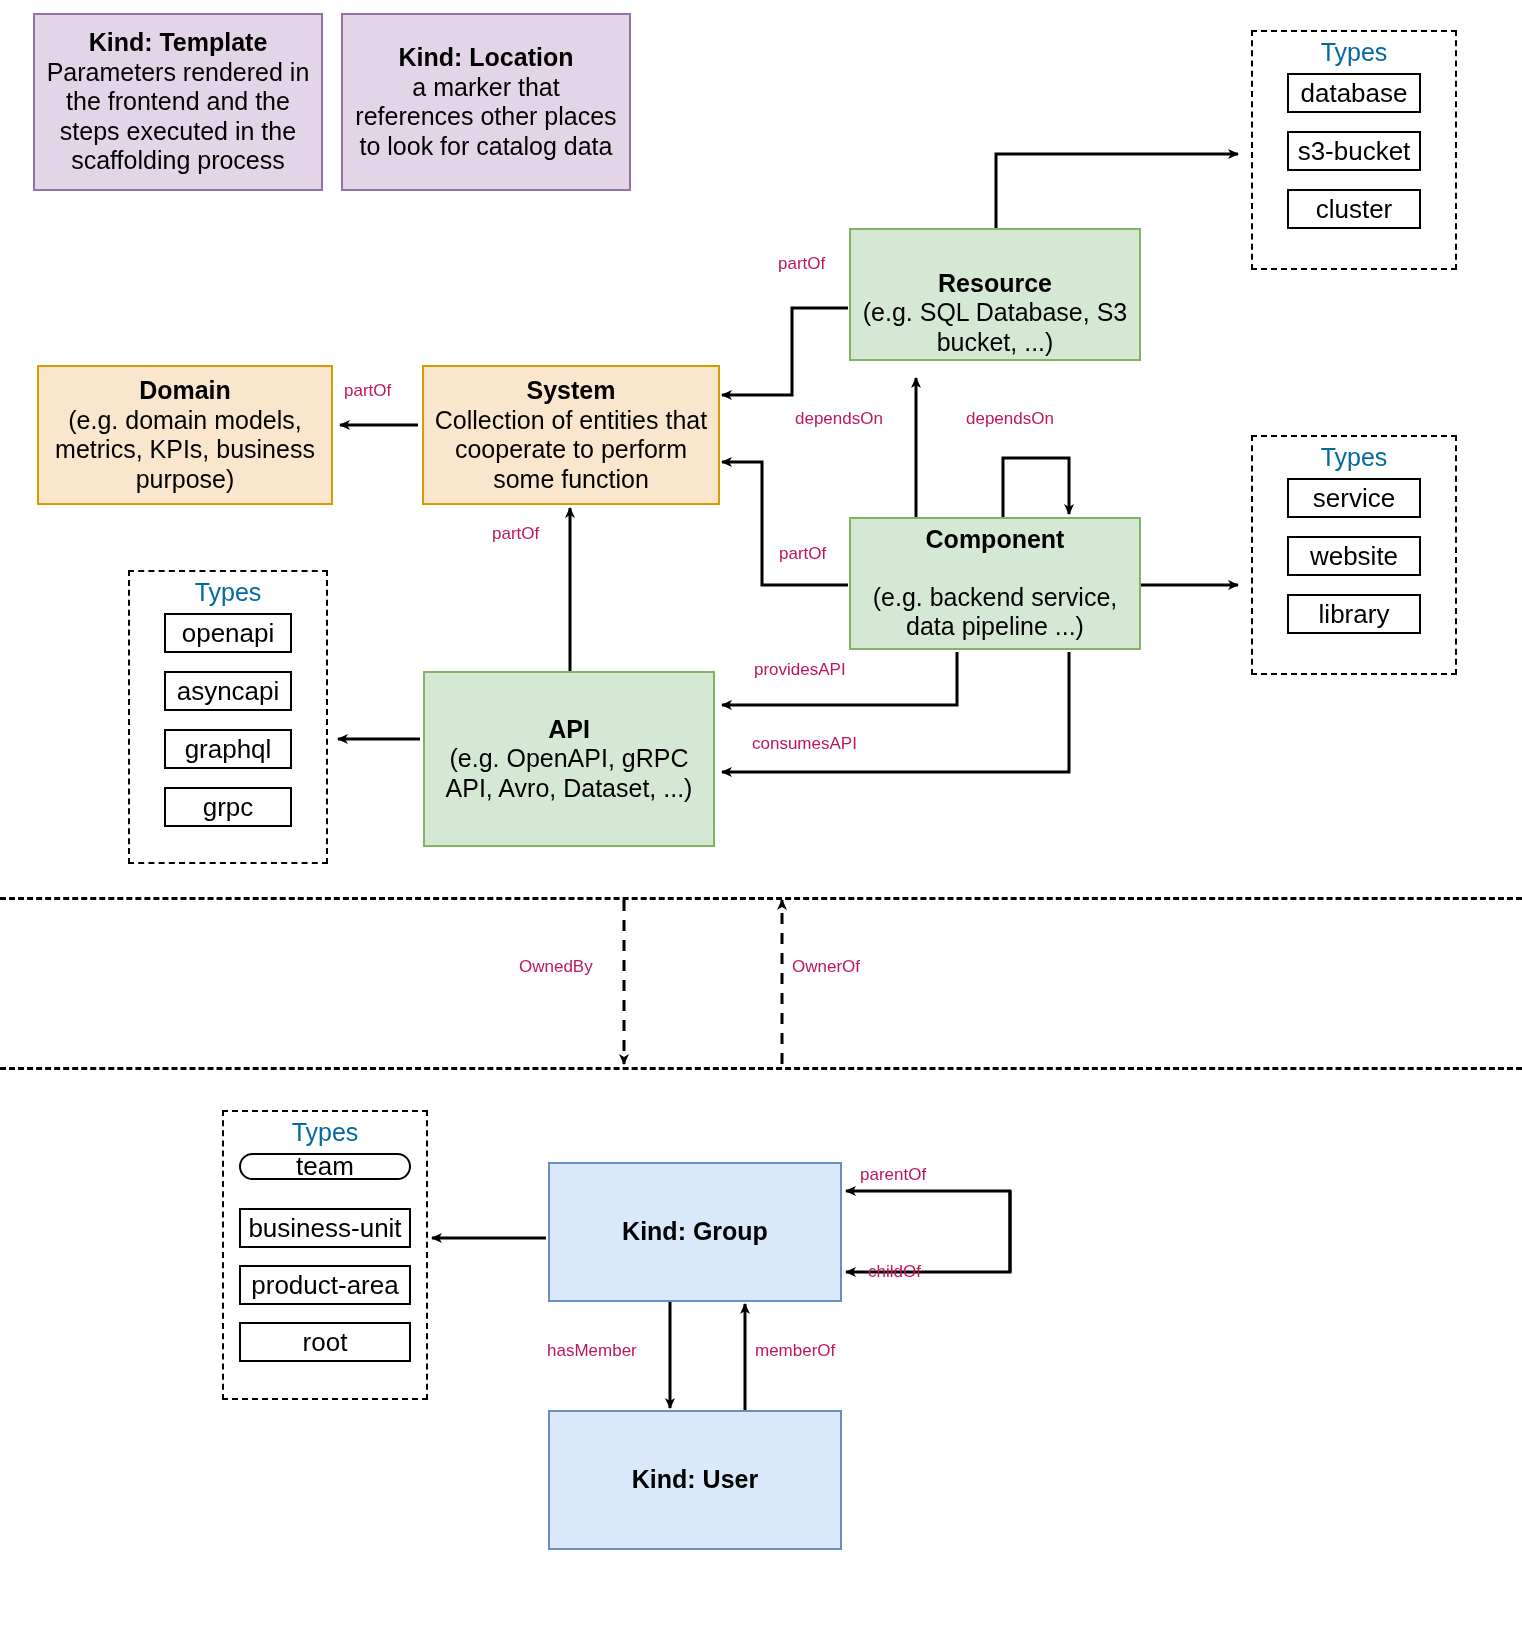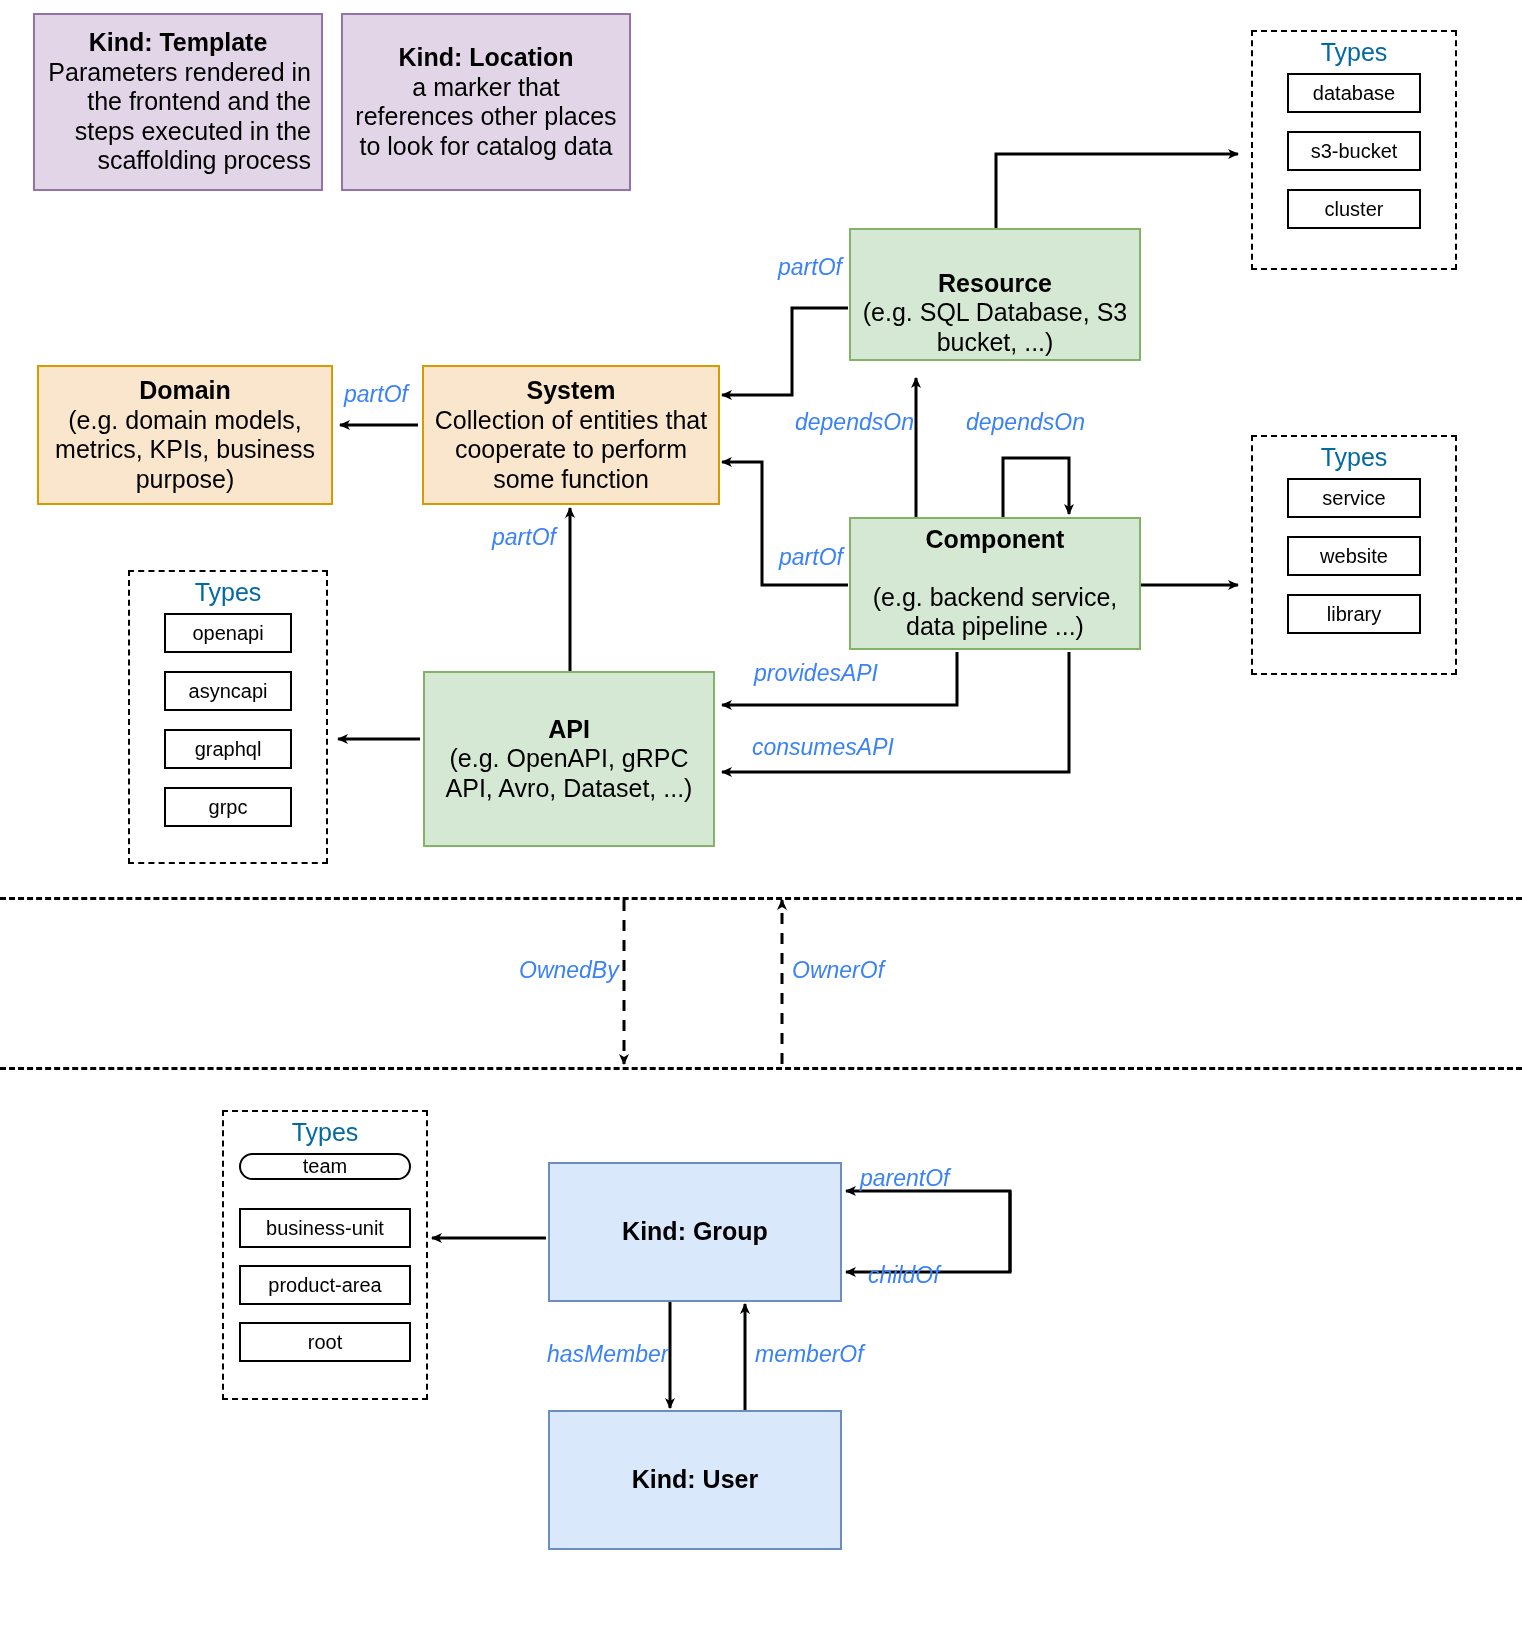--- a/index.html
+++ b/index.html
@@ -72,33 +72,32 @@
     font-size: 25px;
     margin-top: 6px;
     margin-bottom: 6px;
     color: #0369a1;
   }
   .type-chip {
     box-sizing: border-box;
     border: 2px solid #000000;
     background: #ffffff;
     color: #000000;
-    font-size: 20px;
+    font-size: 26px;
     text-align: center;
     display: flex;
     align-items: center;
     justify-content: center;
   }
   .edge-label {
     position: absolute;
-    font-size: 23px;
-    color: #3b82f6;
+    font-size: 17px;
+    color: #be185d;
     white-space: nowrap;
     background: transparent;
-    font-style: italic;
   }
   .sep {
     position: absolute;
     left: 0;
     width: 1522px;
     height: 0;
     border-top: 3px dashed #000000;
   }
 </style>
 </head>
@@ -149,21 +148,21 @@
 
     <g stroke="#000000" stroke-width="3" fill="none" stroke-dasharray="11,9">
       <path d="M624,900 L624,1064" marker-end="url(#arrow)"></path>
       <path d="M782,1064 L782,900" marker-end="url(#arrow)"></path>
     </g>
   </svg>
 
   <div class="sep" style="top:897px;"></div>
   <div class="sep" style="top:1067px;"></div>
 
-  <div class="node purple" style="left:33px; top:13px; width:290px; height:178px; padding:4px 10px; font-size:25px;text-align:right;">
+  <div class="node purple" style="left:33px; top:13px; width:290px; height:178px; padding:4px 10px; font-size:25px;">
     <div class="title">Kind: Template</div>
     <div class="sub">Parameters rendered in the frontend and the steps executed in  the scaffolding process</div>
   </div>
 
   <div class="node purple" style="left:341px; top:13px; width:290px; height:178px; padding:4px 10px; font-size:25px;">
     <div class="title">Kind: Location</div>
     <div class="sub">a marker that references other places to look for catalog data</div>
   </div>
 
   <div class="node orange" style="left:37px; top:365px; width:296px; height:140px; padding:2px 8px; font-size:25px;">

